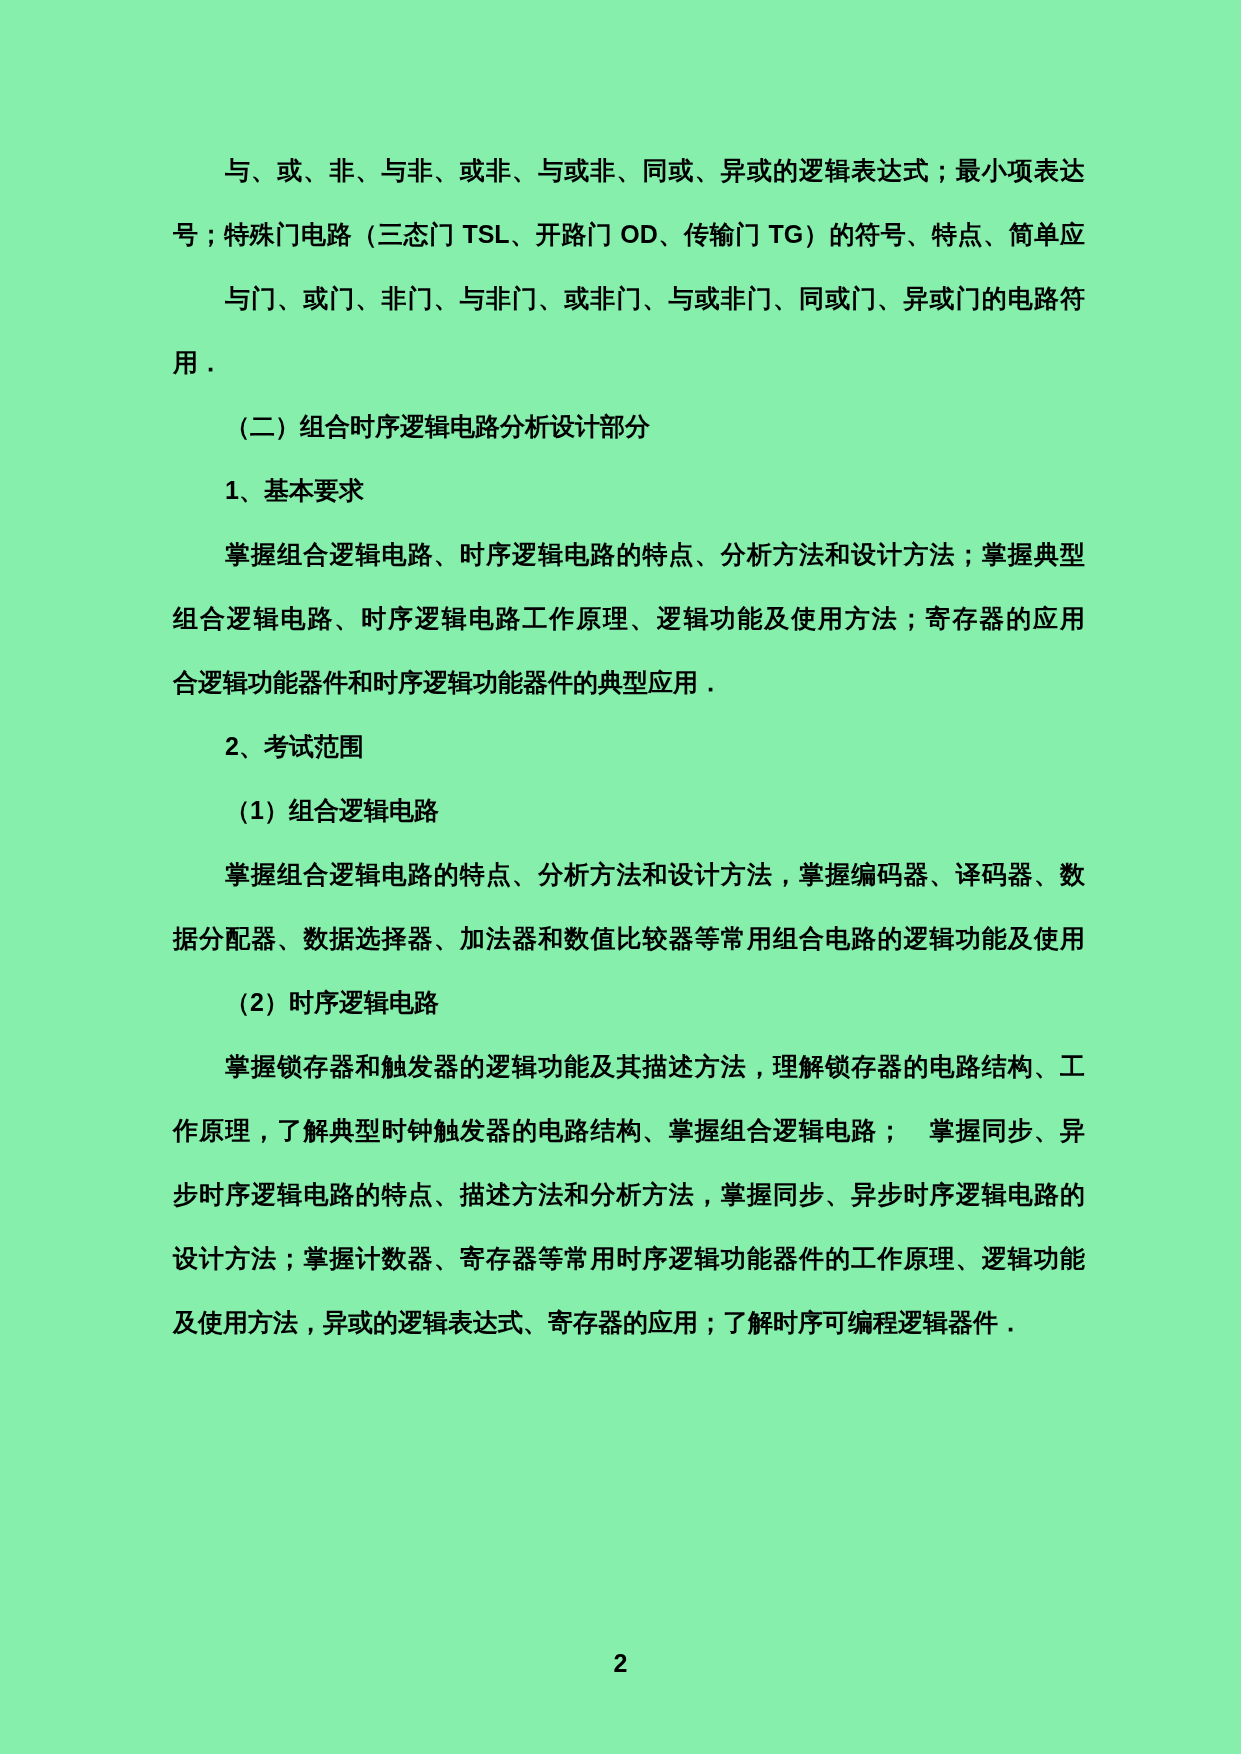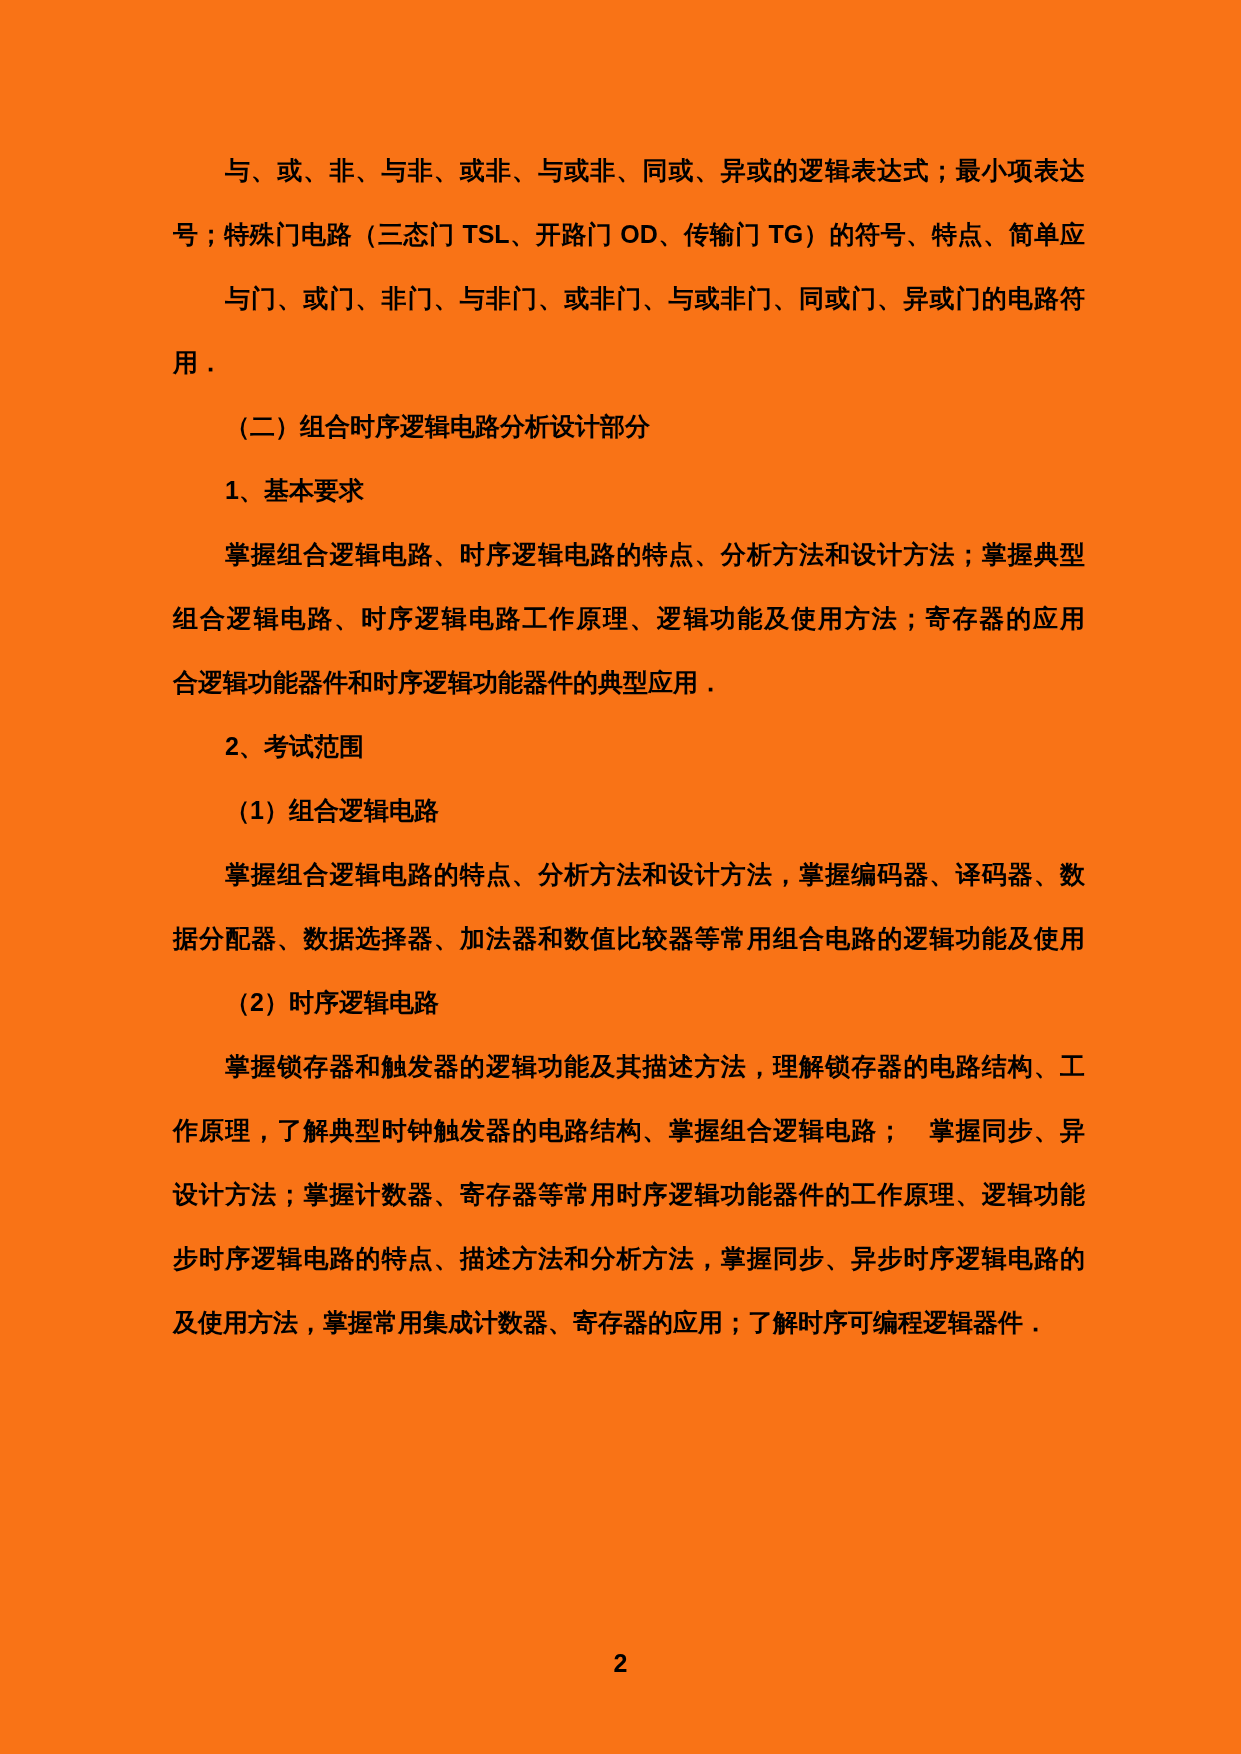--- a/index.html
+++ b/index.html
@@ -4,21 +4,21 @@
 <style>
   html, body {
     margin: 0;
     padding: 0;
     background: #ffffff;
   }
   .page {
     position: relative;
     width: 1241px;
     height: 1754px;
-    background: #f97316;
+    background: #86efac;
     overflow: hidden;
     font-family: "Liberation Sans", sans-serif;
     color: #000000;
   }
   .content {
     position: absolute;
     left: 173px;
     top: 138px;
     width: 912px;
   }
@@ -88,21 +88,21 @@
       <div class="para">
         <div class="line first">掌握组合逻辑电路的特点、分析方法和设计方法，掌握编码器、译码器、数</div>
         <div class="line">据分配器、数据选择器、加法器和数值比较器等常用组合电路的逻辑功能及使用</div>
       </div>
       <div class="para">
         <div class="line first para-end">（2）时序逻辑电路</div>
       </div>
       <div class="para">
         <div class="line first">掌握锁存器和触发器的逻辑功能及其描述方法，理解锁存器的电路结构、工</div>
         <div class="line">作原理，了解典型时钟触发器的电路结构、掌握组合逻辑电路；　掌握同步、异</div>
+        <div class="line">步时序逻辑电路的特点、描述方法和分析方法，掌握同步、异步时序逻辑电路的</div>
         <div class="line">设计方法；掌握计数器、寄存器等常用时序逻辑功能器件的工作原理、逻辑功能</div>
-        <div class="line">步时序逻辑电路的特点、描述方法和分析方法，掌握同步、异步时序逻辑电路的</div>
-        <div class="line para-end">及使用方法，掌握常用集成计数器、寄存器的应用；了解时序可编程逻辑器件．</div>
+        <div class="line para-end">及使用方法，异或的逻辑表达式、寄存器的应用；了解时序可编程逻辑器件．</div>
       </div>
     </div>
   <div class="footer">
     <span class="page-number">2</span>
   </div>
 </div>
 
 </body></html>

